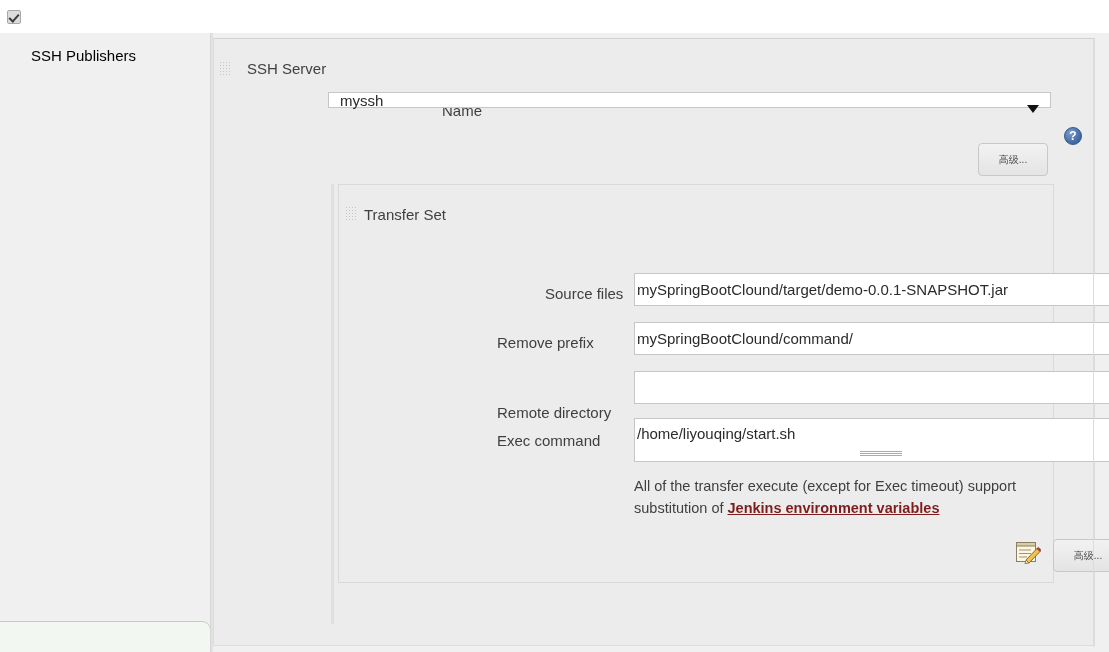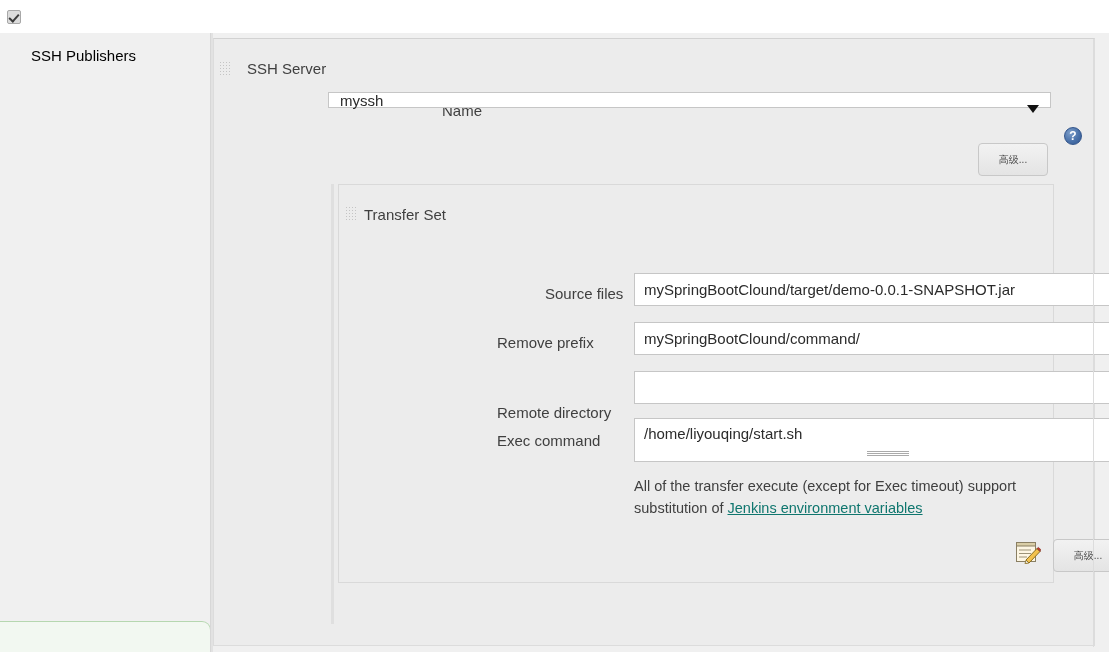--- a/index.html
+++ b/index.html
@@ -253,21 +253,21 @@
   .fld-input {
     position: absolute;
     background: #ffffff;
     border: 1px solid #c6c6c6;
     box-sizing: border-box;
     display: flex;
     align-items: center;
     font-size: 15px;
     color: #2b2b2b;
   }
-  .fld-input span { margin-left: 9px; }
+  .fld-input span { margin-left: 2px; }
 
   #lbl-source  { left: 158px; top: 100px; margin-left: 48px; }
   #in-source   { left: 295px; top: 88px; width: 489px; height: 33px; }
   #lbl-remove  { left: 158px; top: 149px; }
   #in-remove   { left: 295px; top: 137px; width: 489px; height: 33px; }
   #lbl-remdir  { left: 158px; top: 198px; margin-top: 21px; }
   #in-remdir   { left: 295px; top: 186px; width: 489px; height: 33px; }
   #lbl-exec    { left: 158px; top: 247px; }
   #in-exec     { left: 295px; top: 233px; width: 489px; height: 44px;
                  align-items: flex-start; }
@@ -286,22 +286,23 @@
   
   #note {
     position: absolute;
     left: 295px; top: 290px;
     width: 430px;
     font-size: 14.5px;
     color: #3f3f3f;
     line-height: 22px;
   }
   #note-link {
-    color: #0f766e;
+    color: #7f1d1d;
     text-decoration: underline;
+    font-weight: bold;
   }
 
   
   #edit-icon {
     position: absolute;
     left: 676px; top: 355px;
     width: 26px; height: 24px;
   }
   #adv-bottom {
     position: absolute;

